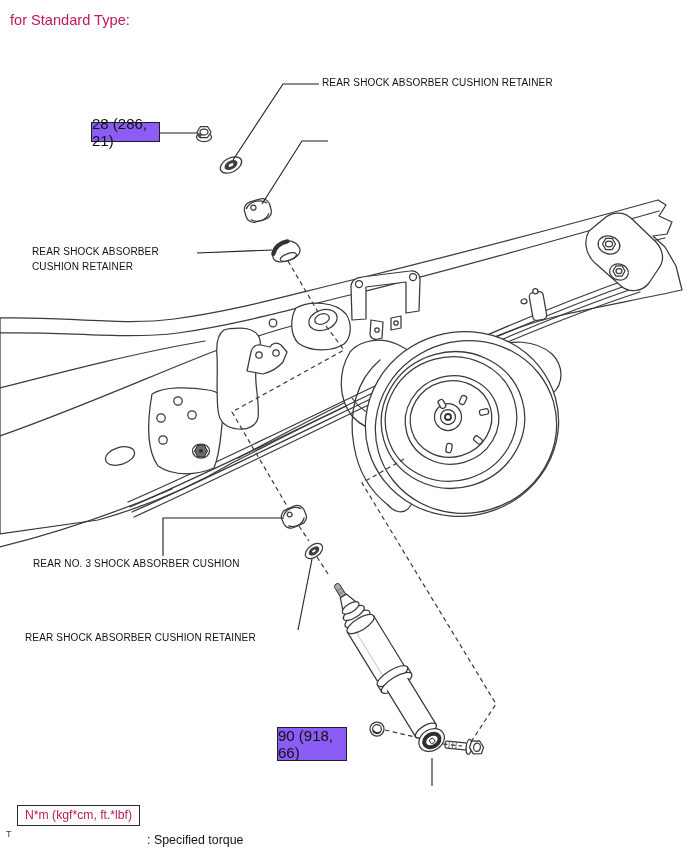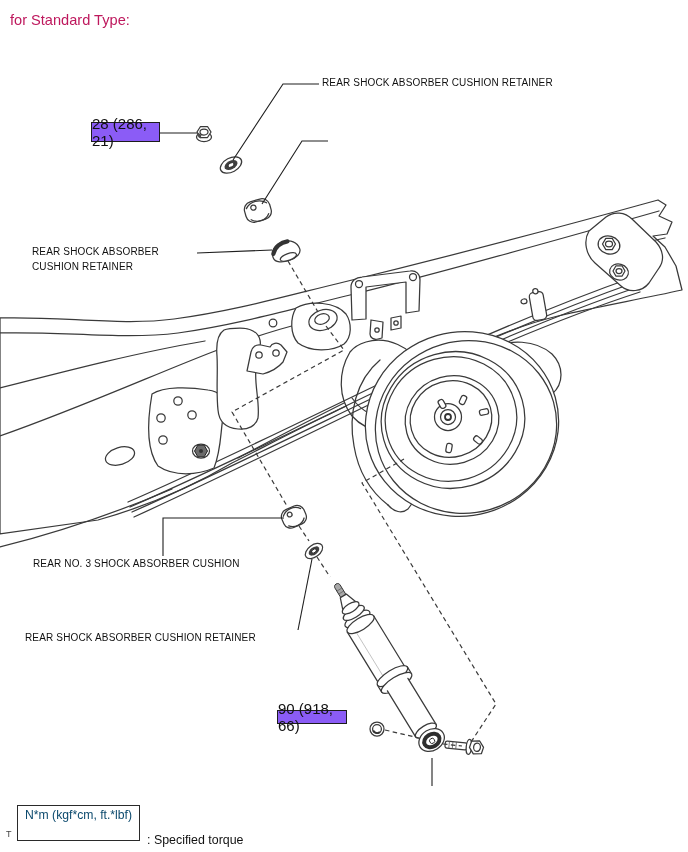--- a/index.html
+++ b/index.html
@@ -10,21 +10,21 @@
   .abs{position:absolute;white-space:nowrap;}
   .title{font-size:14.6px;color:#be185d;}
   .lbl{font-size:10px;letter-spacing:.15px;color:#111;}
   .tq{
     position:absolute;border:1.2px solid #1c1c1c;background:#8b5cf6;
     display:flex;align-items:center;justify-content:center;
     font-size:15px;color:#111;box-sizing:border-box;
   }
   .legendbox{
     position:absolute;border:1.1px solid #2a2a2a;background:#fff;
-    padding:2px 7px 18px 7px;font-size:12.2px;color:#0c4a6e;
+    padding:2px 7px 3px 7px;font-size:12.2px;color:#be185d;
   }
   .legendnote{font-size:12.4px;color:#111;}
   .corner{font-size:9px;color:#444;}
   svg{position:absolute;left:0;top:0;}
   svg *{vector-effect:non-scaling-stroke;}
   .s{stroke:#3a3a3a;stroke-width:1.25;fill:none;stroke-linecap:round;stroke-linejoin:round;}
   .sf{stroke:#3a3a3a;stroke-width:1.25;fill:#fff;stroke-linejoin:round;}
   .d{stroke:#3a3a3a;stroke-width:1.2;fill:none;stroke-dasharray:4.5 3.4;stroke-linecap:butt;}
   .ld{stroke:#1f1f1f;stroke-width:1.1;fill:none;}
 </style>
@@ -223,20 +223,20 @@
   <div class="abs title" style="left:10px;top:12px;">for Standard Type:</div>
 
   <div class="tq" style="left:91px;top:122px;width:69px;height:20px;">28 (286, 21)</div>
 
   <div class="abs lbl" style="left:322px;top:77px;">REAR SHOCK ABSORBER CUSHION RETAINER</div>
   <div class="abs lbl" style="left:32px;top:246px;">REAR SHOCK ABSORBER</div>
   <div class="abs lbl" style="left:32px;top:261px;">CUSHION RETAINER</div>
   <div class="abs lbl" style="left:17px;top:558px;margin-left:16px;">REAR NO. 3 SHOCK ABSORBER CUSHION</div>
   <div class="abs lbl" style="left:25px;top:632px;">REAR SHOCK ABSORBER CUSHION RETAINER</div>
 
-  <div class="tq" style="left:277px;top:710px;width:70px;height:14px;">90 (918, 66)</div>
+  <div class="tq" style="left:277px;top:727px;width:70px;height:34px;">90 (918, 66)</div>
 
 
   <div class="legendbox" style="left:17px;top:805px;">N*m (kgf*cm, ft.*lbf)</div>
   <div class="abs legendnote" style="left:147px;top:833px;">: Specified torque</div>
 
   <div class="abs corner" style="left:6px;top:829px;">T</div>
 </div>
 
 </body></html>

